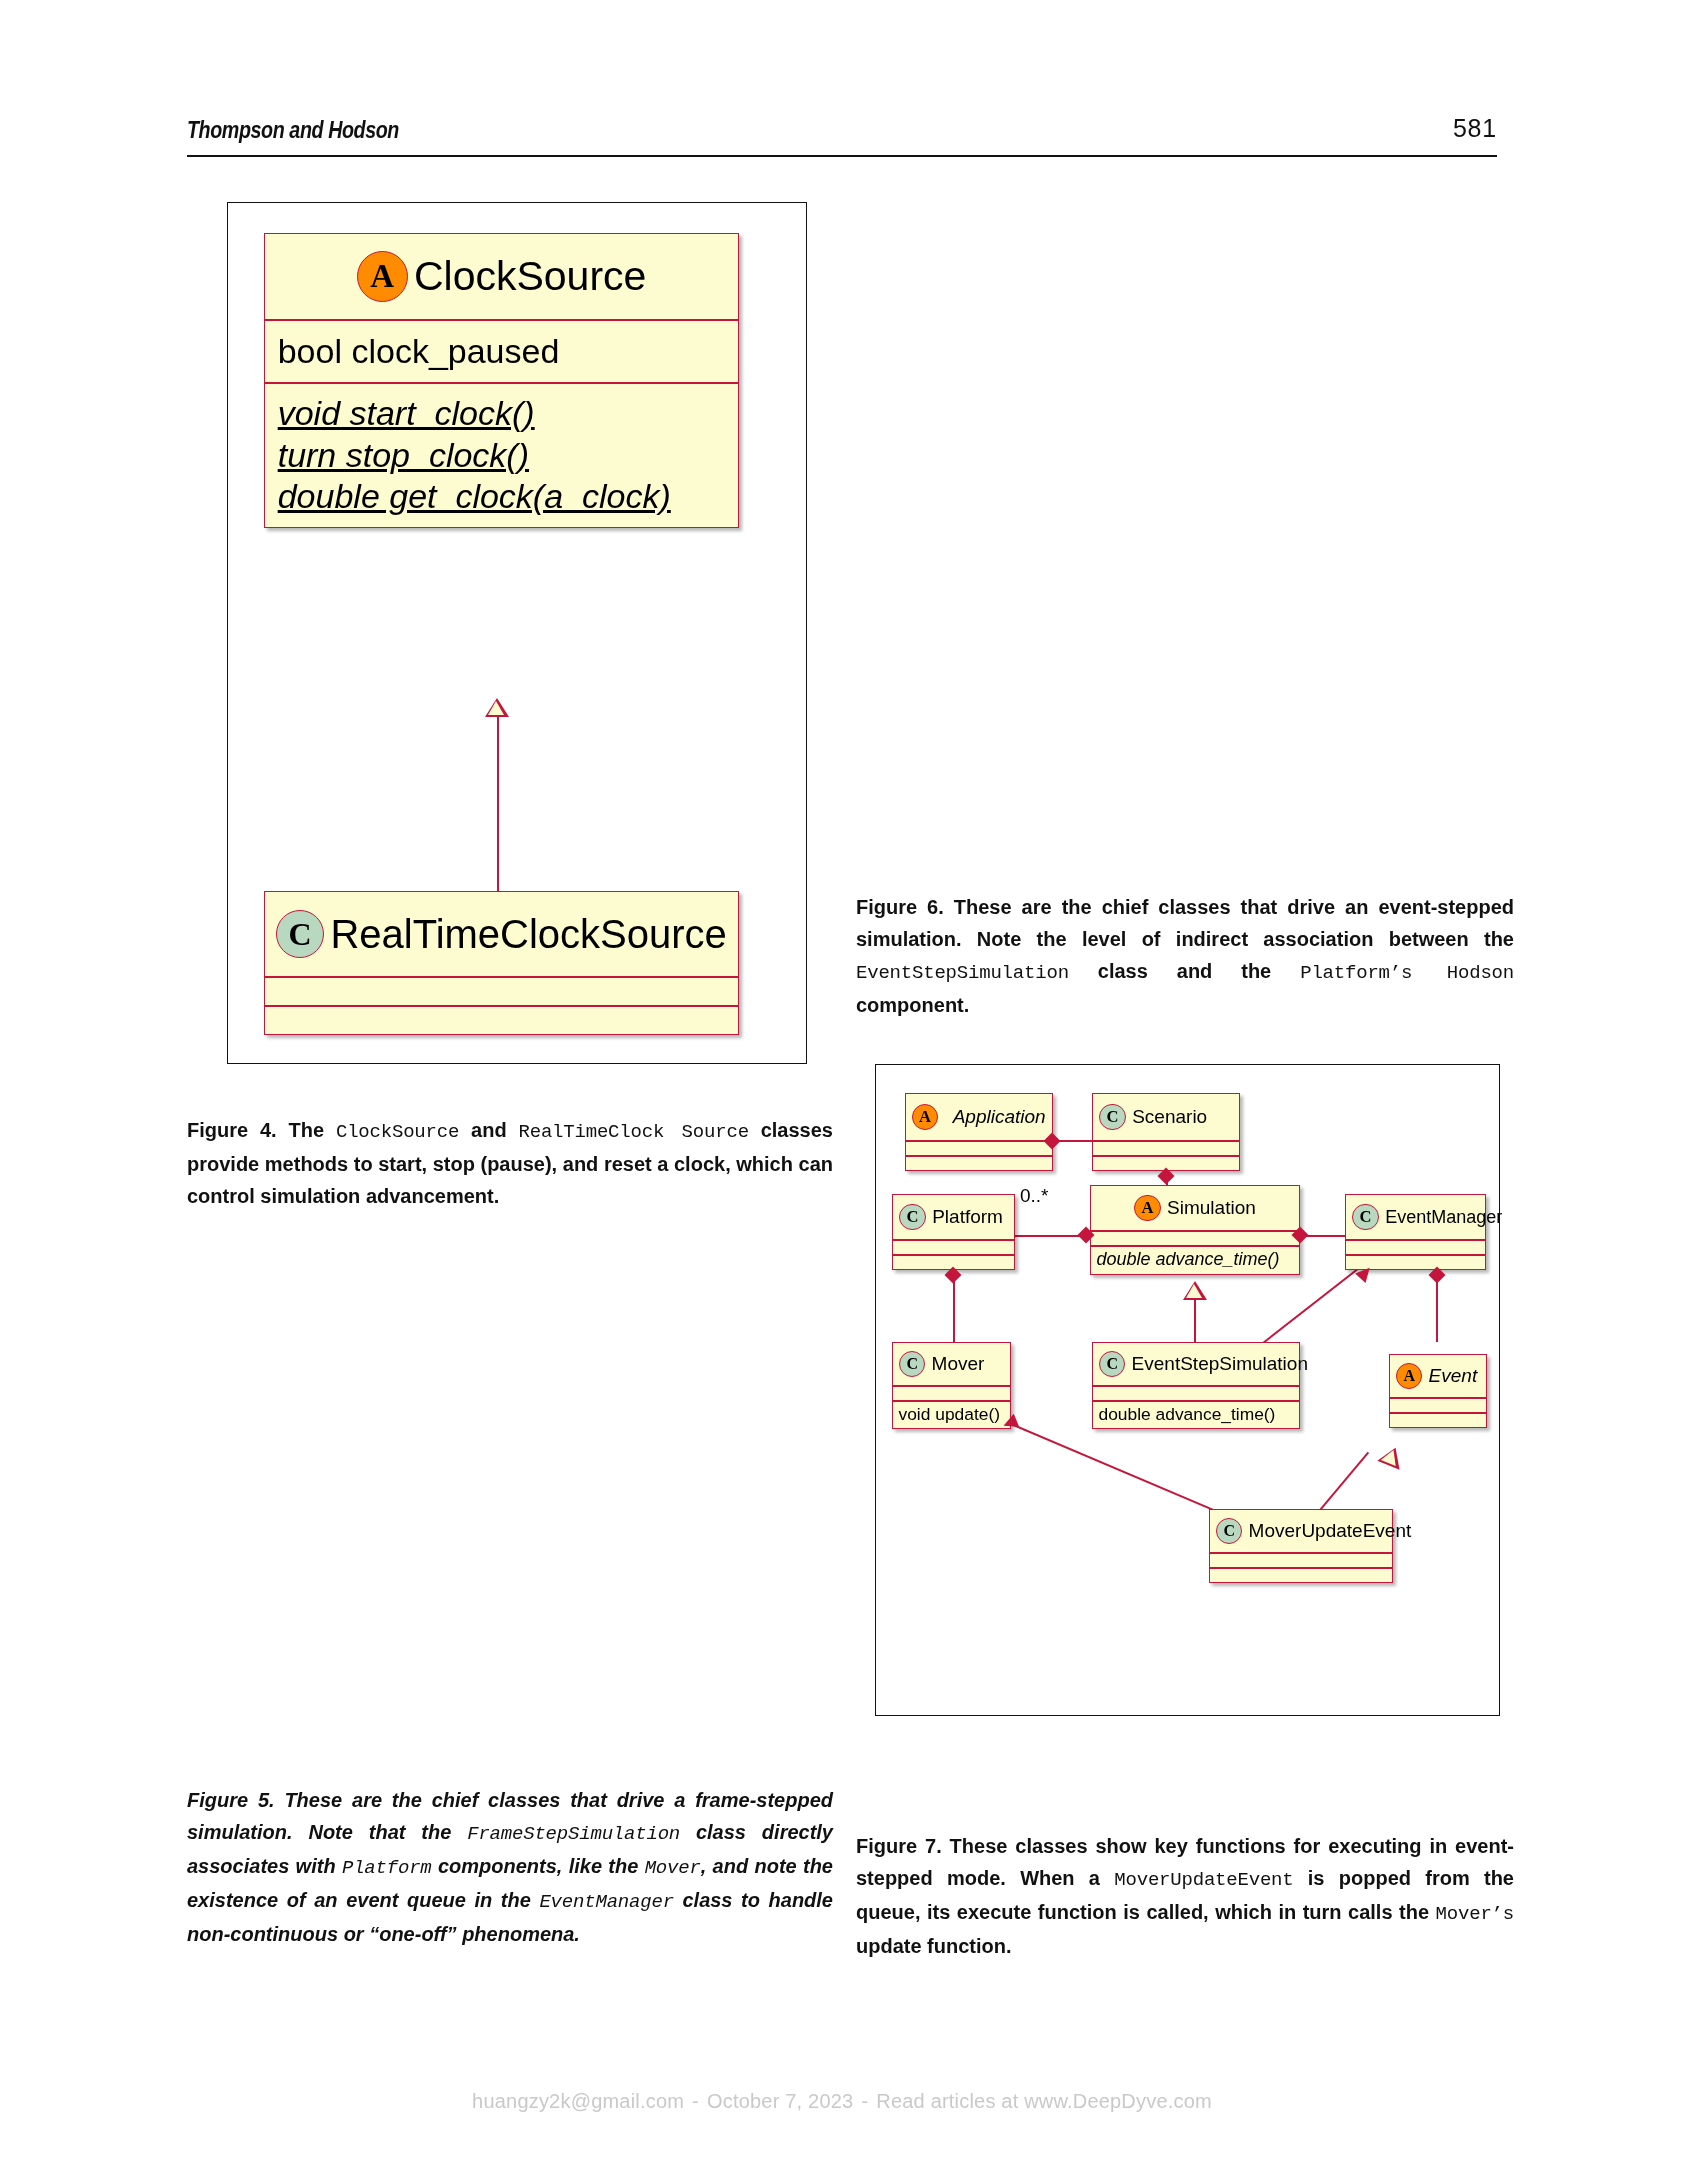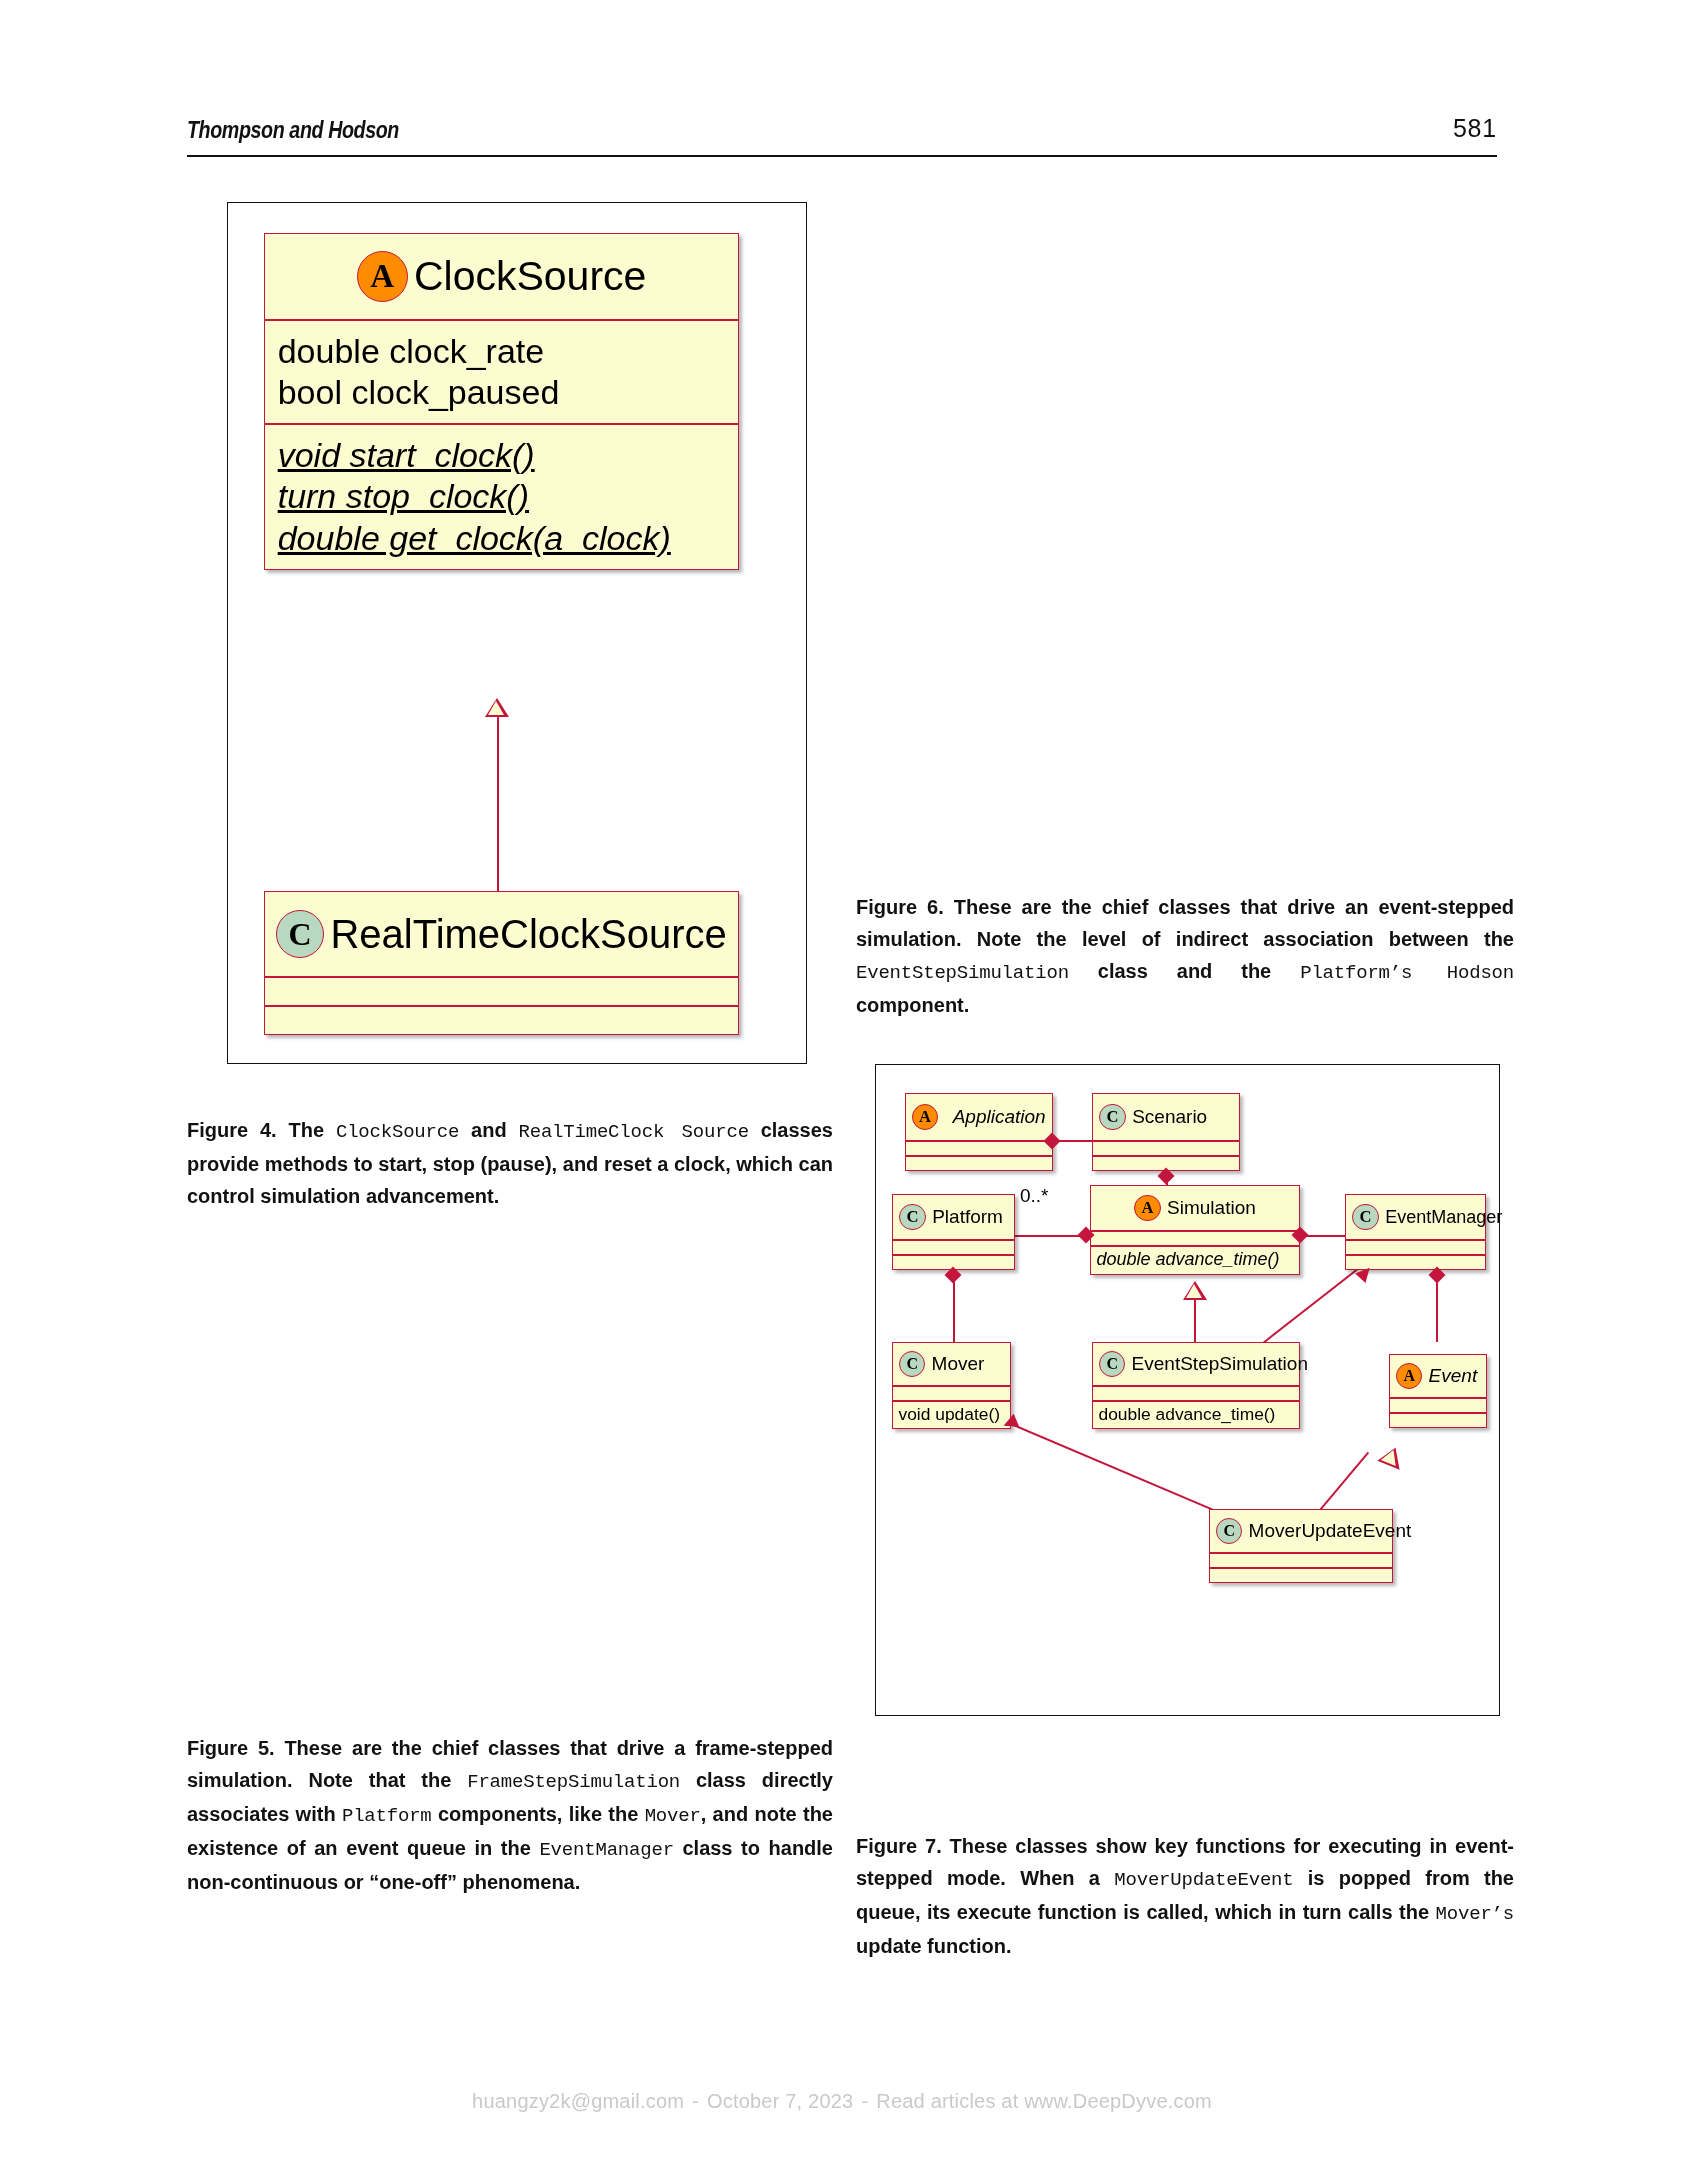--- a/index.html
+++ b/index.html
@@ -161,21 +161,20 @@
 <div class="runhead-rule"></div>
 
 <div class="figframe" style="left:227px; top:202px; width:578px; height:860px;">
 
   <div class="uml" style="left:36px; top:30px; width:475px;">
     <div class="hdr" style="height:79px;">
       <span class="ico A" style="width:49px;height:49px;font-size:33px;">A</span>
       <span class="nm" style="font-size:41px;">ClockSource</span>
     </div>
     <div class="cmp" style="padding:9.5px 12.7px;">
-      <span class="ln" style="font-size:34px;">double clock_rate</span>
       <span class="ln" style="font-size:34px;">bool clock_paused</span>
     </div>
     <div class="cmp" style="padding:9.5px 12.7px;text-decoration:underline;">
       <span class="ln it" style="font-size:34px;">void start_clock()</span>
       <span class="ln it" style="font-size:34px;">turn stop_clock()</span>
       <span class="ln it" style="font-size:34px;">double get_clock(a_clock)</span>
     </div>
   </div>
 
   <div class="tri-up" style="left:257px; top:495px;"></div>
@@ -319,21 +318,21 @@
   <div class="ln-d" style="left:444px; top:444px; width:75px; transform:rotate(-50deg);"></div>
 </div>
 
 <div class="col-right caption" style="top:891px; width:658px;">
   <b>Figure 6.</b>
   <span>
     <span>These are the chief classes that drive an event-stepped simulation. Note the level of indirect association between the </span><span class="mono">EventStepSimulation</span><span> class and the </span><span class="mono">Platform’s Hodson</span><span> component.</span>
   </span>
 </div>
 
-<div class="col-left caption" style="top:1732px; width:646px;">
+<div class="col-left caption" style="top:1784px; width:646px;font-style:italic;">
   <b>Figure 5.</b>
   <span>
     <span>These are the chief classes that drive a frame-stepped simulation. Note that the </span><span class="mono">FrameStepSimulation</span><span> class directly associates with </span><span class="mono">Platform</span><span> components, like the </span><span class="mono">Mover</span><span>, and note the existence of an event queue in the </span><span class="mono">EventManager</span><span> class to handle non-continuous or “one-off” phenomena.</span>
   </span>
 </div>
 
 <div class="col-right caption" style="top:1830px; width:658px;">
   <b>Figure 7.</b>
   <span>
     <span>These classes show key functions for executing in event-stepped mode. When a </span><span class="mono">MoverUpdateEvent</span><span> is popped from the queue, its execute function is called, which in turn calls the </span><span class="mono">Mover’s</span><span> update function.</span>

